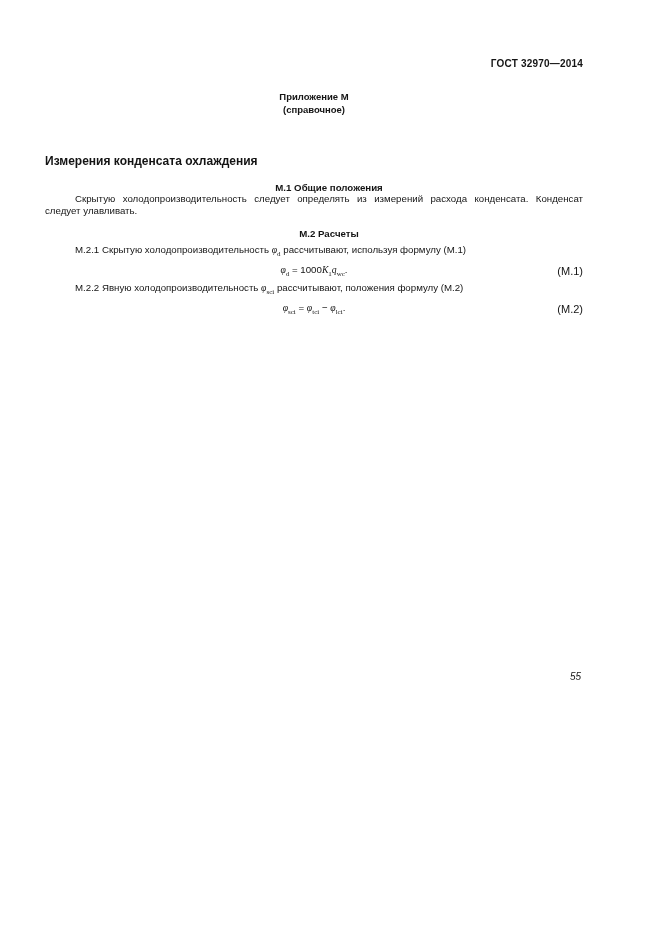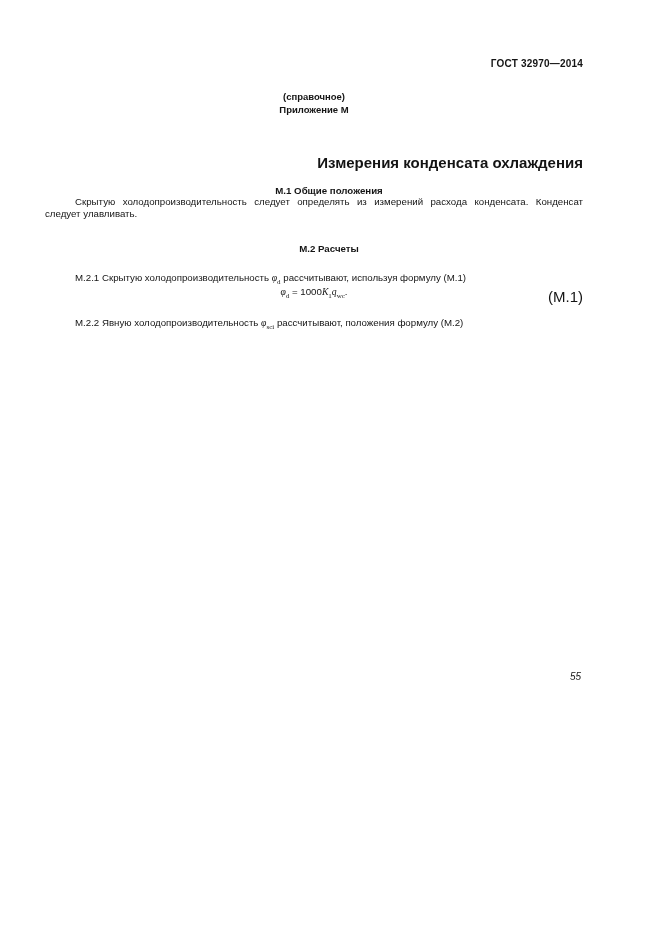--- a/index.html
+++ b/index.html
@@ -23,56 +23,57 @@
     letter-spacing: 0.2px;
   }
   .appendix {
     text-align: center;
     font-weight: bold;
     font-size: 9.5px;
     line-height: 1.4;
     margin-top: 21px;
   }
   .title {
-    text-align: right;
+    text-align: left;
     font-weight: bold;
-    font-size: 15px;
+    font-size: 12px;
     margin-top: 37px;
   }
   .heading {
     font-weight: bold;
     font-size: 9.7px;
     text-indent: 30px;
     margin-top: 14px;
     text-align: center;
   }
-  .heading.tight { margin-top: 22px; }
+  .heading.tight { margin-top: 10px; }
   .body-par {
     font-size: 9.7px;
     line-height: 1.32;
     text-indent: 30px;
     text-align: justify;
   }
   .clause {
     font-size: 9.7px;
     line-height: 1.32;
     text-indent: 30px;
-    margin-top: 18px;
+    margin-top: 5px;
   }
   .formula-row {
     position: relative;
     text-align: center;
     font-size: 9.7px;
+    margin-top: 6px;
     line-height: 1.4;
   }
   .formula-label {
     position: absolute;
     right: 0;
     top: 1px;
-    font-size: 15px;
+    font-size: 11px;
     font-style: normal;
   }
   .var { font-style: italic; font-family: "Liberation Serif", serif; }
   sub {
     font-size: 7px;
     vertical-align: baseline;
     position: relative;
     top: 3px;
     font-family: "Liberation Serif", serif;
   }
@@ -85,34 +86,35 @@
   }
 </style>
 </head>
 <body>
 
 <div class="page">
 
   <div class="doc-code">ГОСТ 32970—2014</div>
 
   <div class="appendix">
+    <div>Приложение М</div>
     <div>(справочное)</div>
-    <div>Приложение М</div>
   </div>
 
   <div class="title">Измерения конденсата охлаждения</div>
 
   <div class="heading">М.1 Общие положения</div>
 
   <p class="body-par">Скрытую холодопроизводительность следует определять из измерений расхода конденсата. Конденсат следует улавливать.</p>
 
   <div class="heading tight">М.2 Расчеты</div>
 
   <p class="clause"><span>М.2.1 Скрытую холодопроизводительность </span><span class="var">φ</span><sub>d</sub><span> рассчитывают, используя формулу (М.1)</span></p>
 
   <div class="formula-row"><span><span class="var">φ</span><sub>d</sub><span> = 1000</span><span class="var">K</span><sub>1</sub><span class="var">q</span><sub>wc</sub><span>.</span></span><span class="formula-label">(М.1)</span></div>
 
   <p class="clause"><span>М.2.2 Явную холодопроизводительность </span><span class="var">φ</span><sub>sci</sub><span> рассчитывают, положения формулу (М.2)</span></p>
 
+  <div class="formula-row"><span><span class="var">φ</span><sub>sci</sub><span> = </span><span class="var">φ</span><sub>tci</sub><span> − </span><span class="var">φ</span><sub>lci</sub><span>.</span></span><span class="formula-label">(М.2)</span></div>
 
   <div class="page-number">55</div>
 
 </div>
 
 </body></html>

